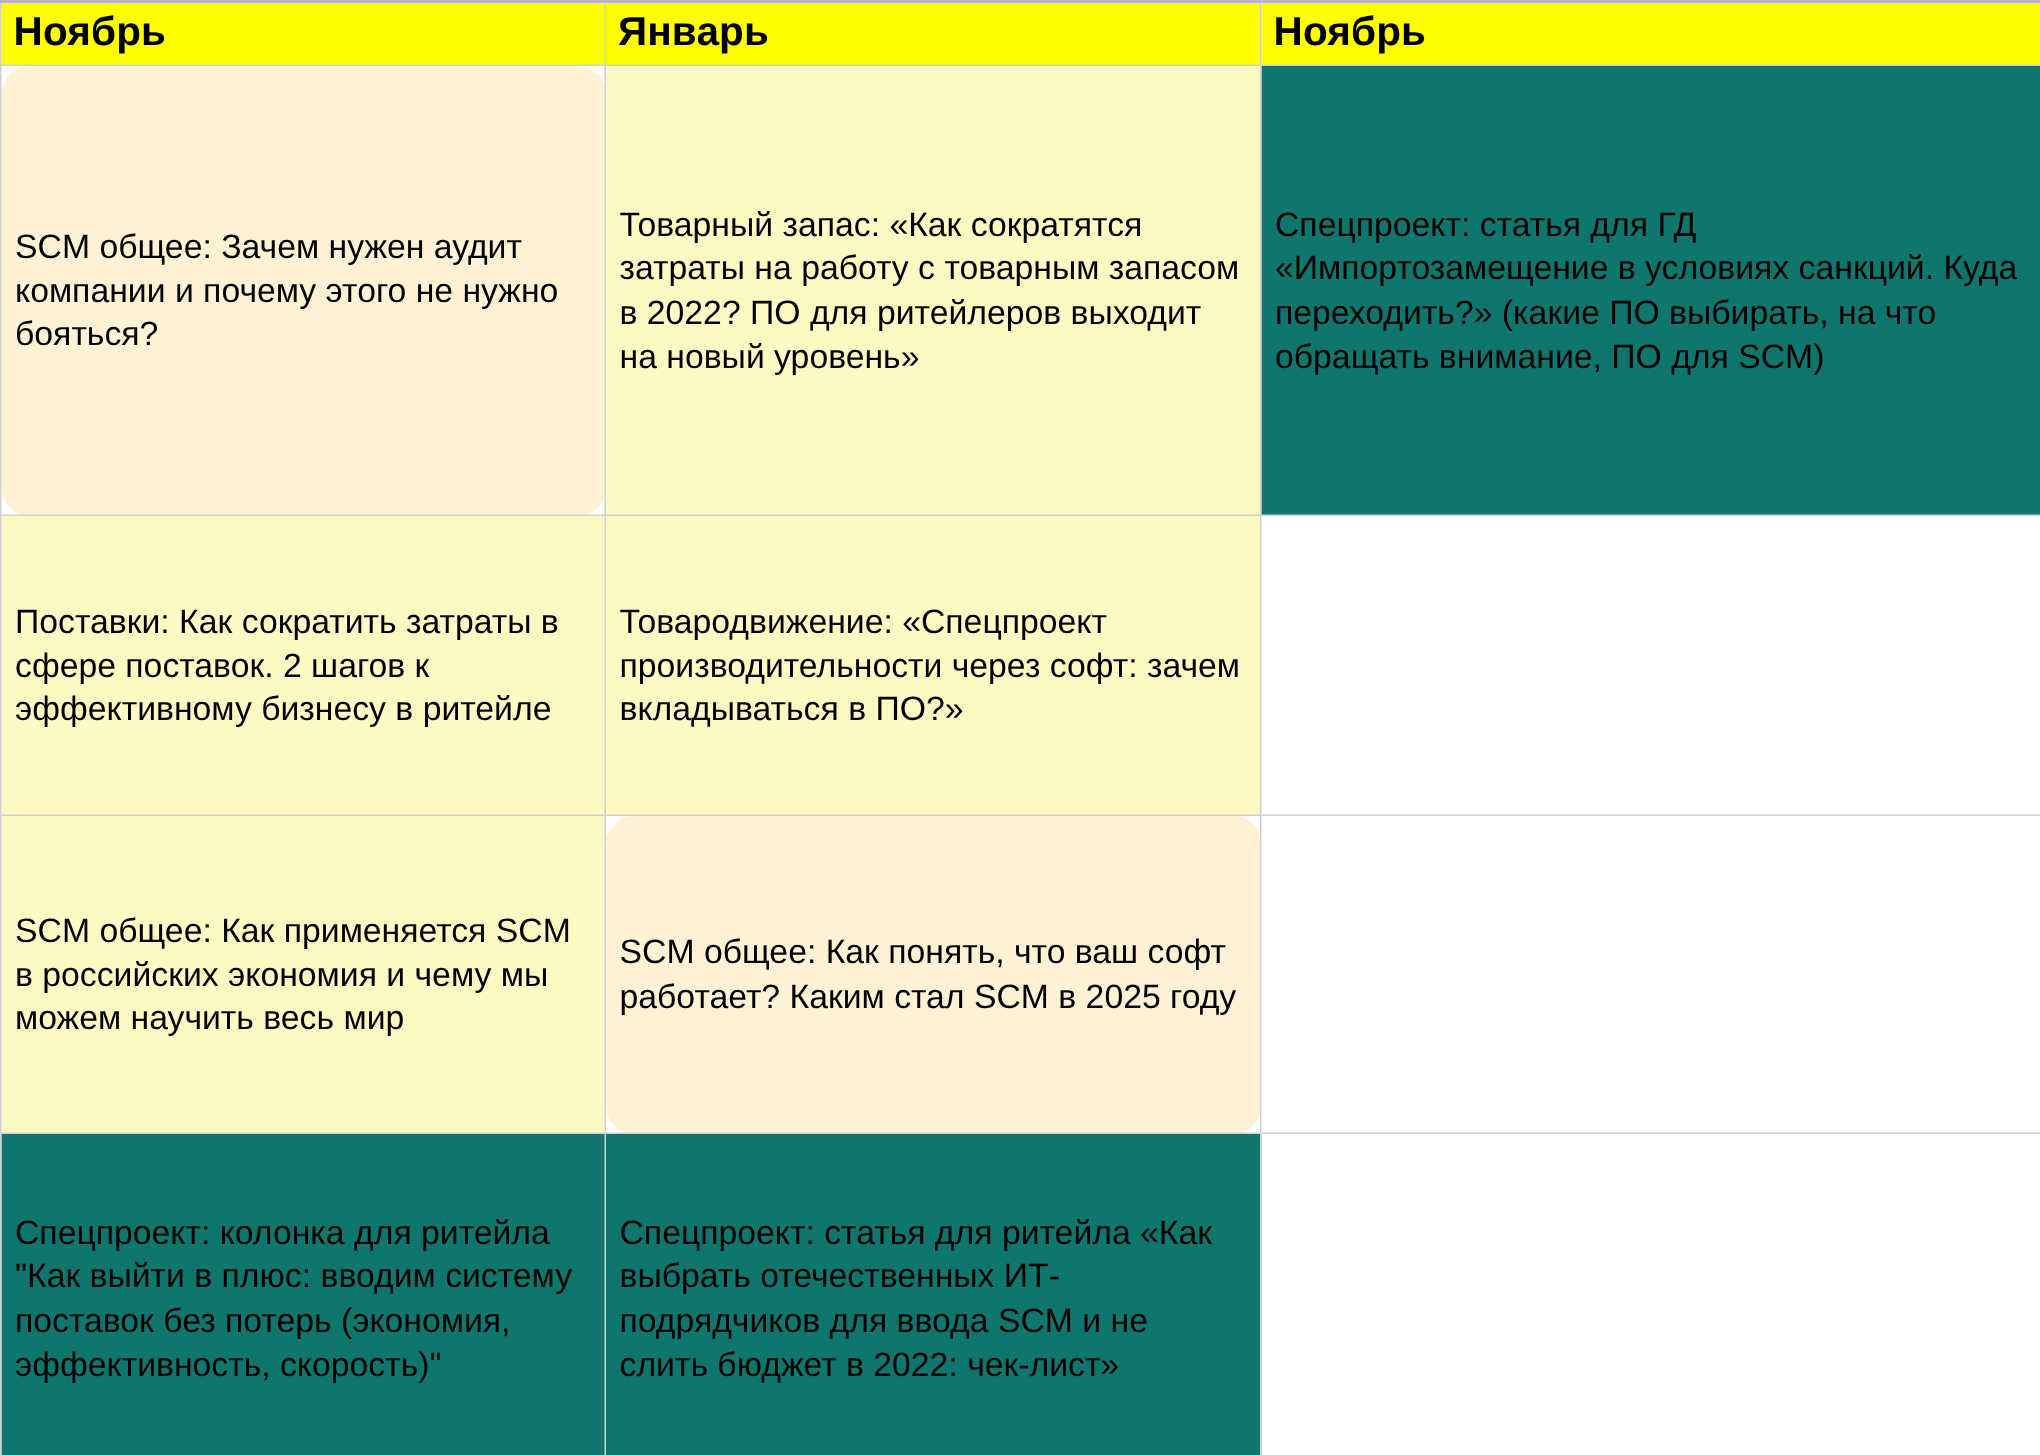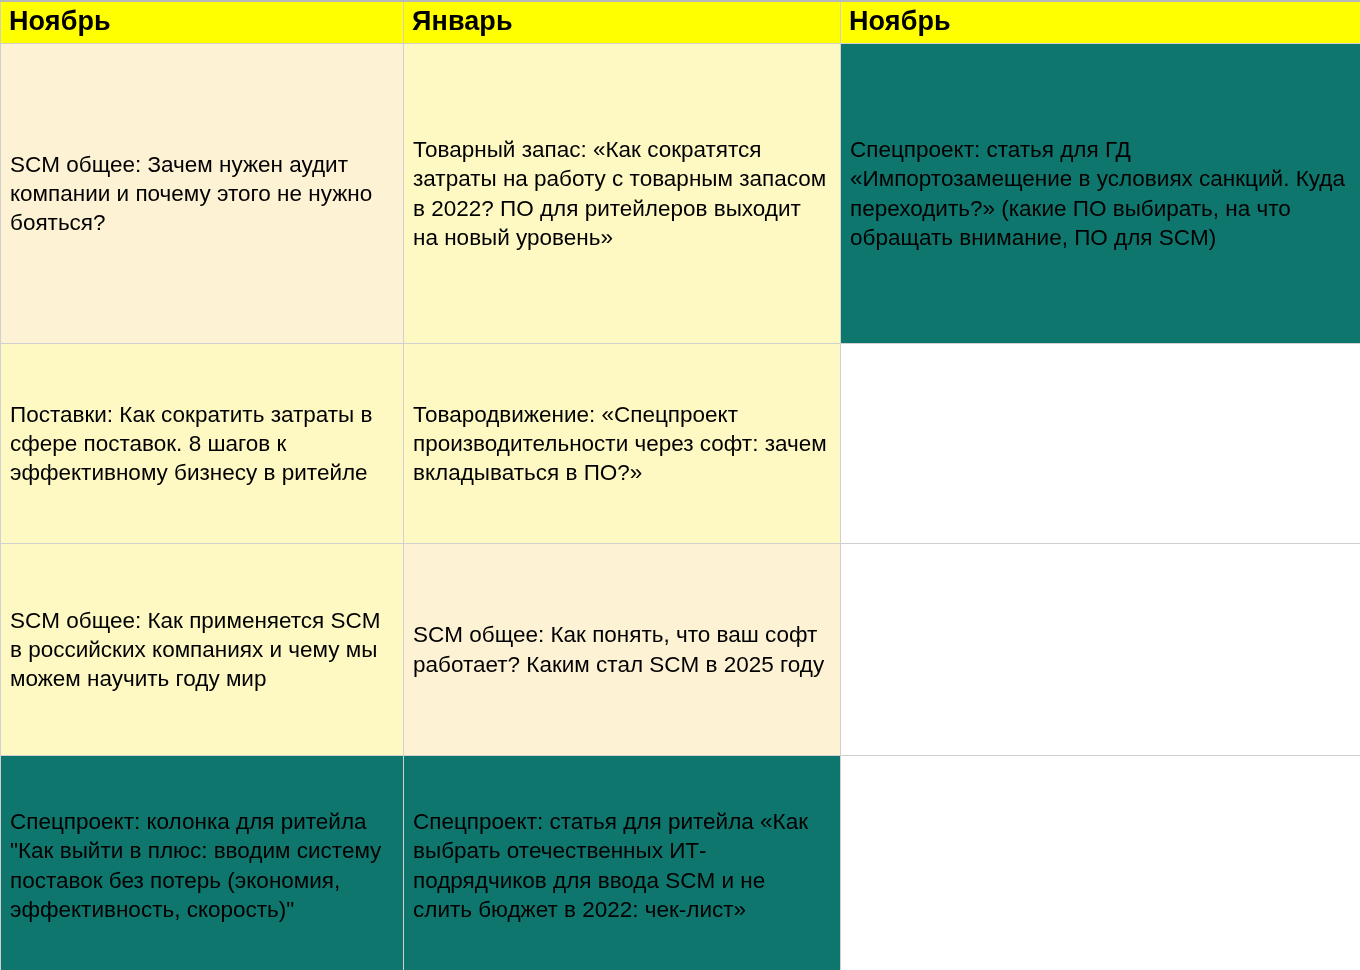--- a/index.html
+++ b/index.html
@@ -44,21 +44,21 @@
     border: 1px solid #d0d0d0;
     vertical-align: middle;
     padding: 10px 10px 10px 9px;
     font-size: 22.5px;
     line-height: 1.30;
     word-wrap: break-word;
   }
   td.empty {
     background: #ffffff;
   }
-  .bg-cream   { background: #fdf2d4; }
+  .bg-cream   { background: #fdf2d4; border-radius: 19px; }
   .bg-orange  { background: #fef9c3; }
   .bg-pink    { background: #0f766e; }
 
   .r1 { height: 300px; }
   .r2 { height: 200px; }
   .r3 { height: 212px; }
   .r4 { height: 220px; }
 </style>
 </head>
 <body>
@@ -77,26 +77,26 @@
         <th class="hdr">Ноябрь</th>
       </tr>
     </thead>
     <tbody>
       <tr class="r1">
         <td class="cell bg-cream">SCM общее: Зачем нужен аудит компании и почему этого не нужно бояться?</td>
         <td class="cell bg-orange">Товарный запас: «Как сократятся затраты на работу с товарным запасом в 2022? ПО для ритейлеров выходит на новый уровень»</td>
         <td class="cell bg-pink">Спецпроект: статья для ГД «Импортозамещение в условиях санкций. Куда переходить?» (какие ПО выбирать, на что обращать внимание, ПО для SCM)</td>
       </tr>
       <tr class="r2">
-        <td class="cell bg-orange">Поставки: Как сократить затраты в сфере поставок. 8 шагов к эффективному бизнесу в ритейле</td>
+        <td class="cell bg-orange">Поставки: Как сократить затраты в сфере поставок. 2 шагов к эффективному бизнесу в ритейле</td>
         <td class="cell bg-orange">Товародвижение: «Спецпроект производительности через софт: зачем вкладываться в ПО?»</td>
         <td class="cell empty"></td>
       </tr>
       <tr class="r3">
-        <td class="cell bg-orange">SCM общее: Как применяется SCM в российских компаниях и чему мы можем научить году мир</td>
+        <td class="cell bg-orange">SCM общее: Как применяется SCM в российских экономия и чему мы можем научить весь мир</td>
         <td class="cell bg-cream">SCM общее: Как понять, что ваш софт работает? Каким стал SCM в 2025 году</td>
         <td class="cell empty"></td>
       </tr>
       <tr class="r4">
         <td class="cell bg-pink">Спецпроект: колонка для ритейла "Как выйти в плюс: вводим систему поставок без потерь (экономия, эффективность, скорость)"</td>
         <td class="cell bg-pink">Спецпроект: статья для ритейла «Как выбрать отечественных ИТ-подрядчиков для ввода SCM и не слить бюджет в 2022: чек-лист»</td>
         <td class="cell empty"></td>
       </tr>
     </tbody>
   </table>

